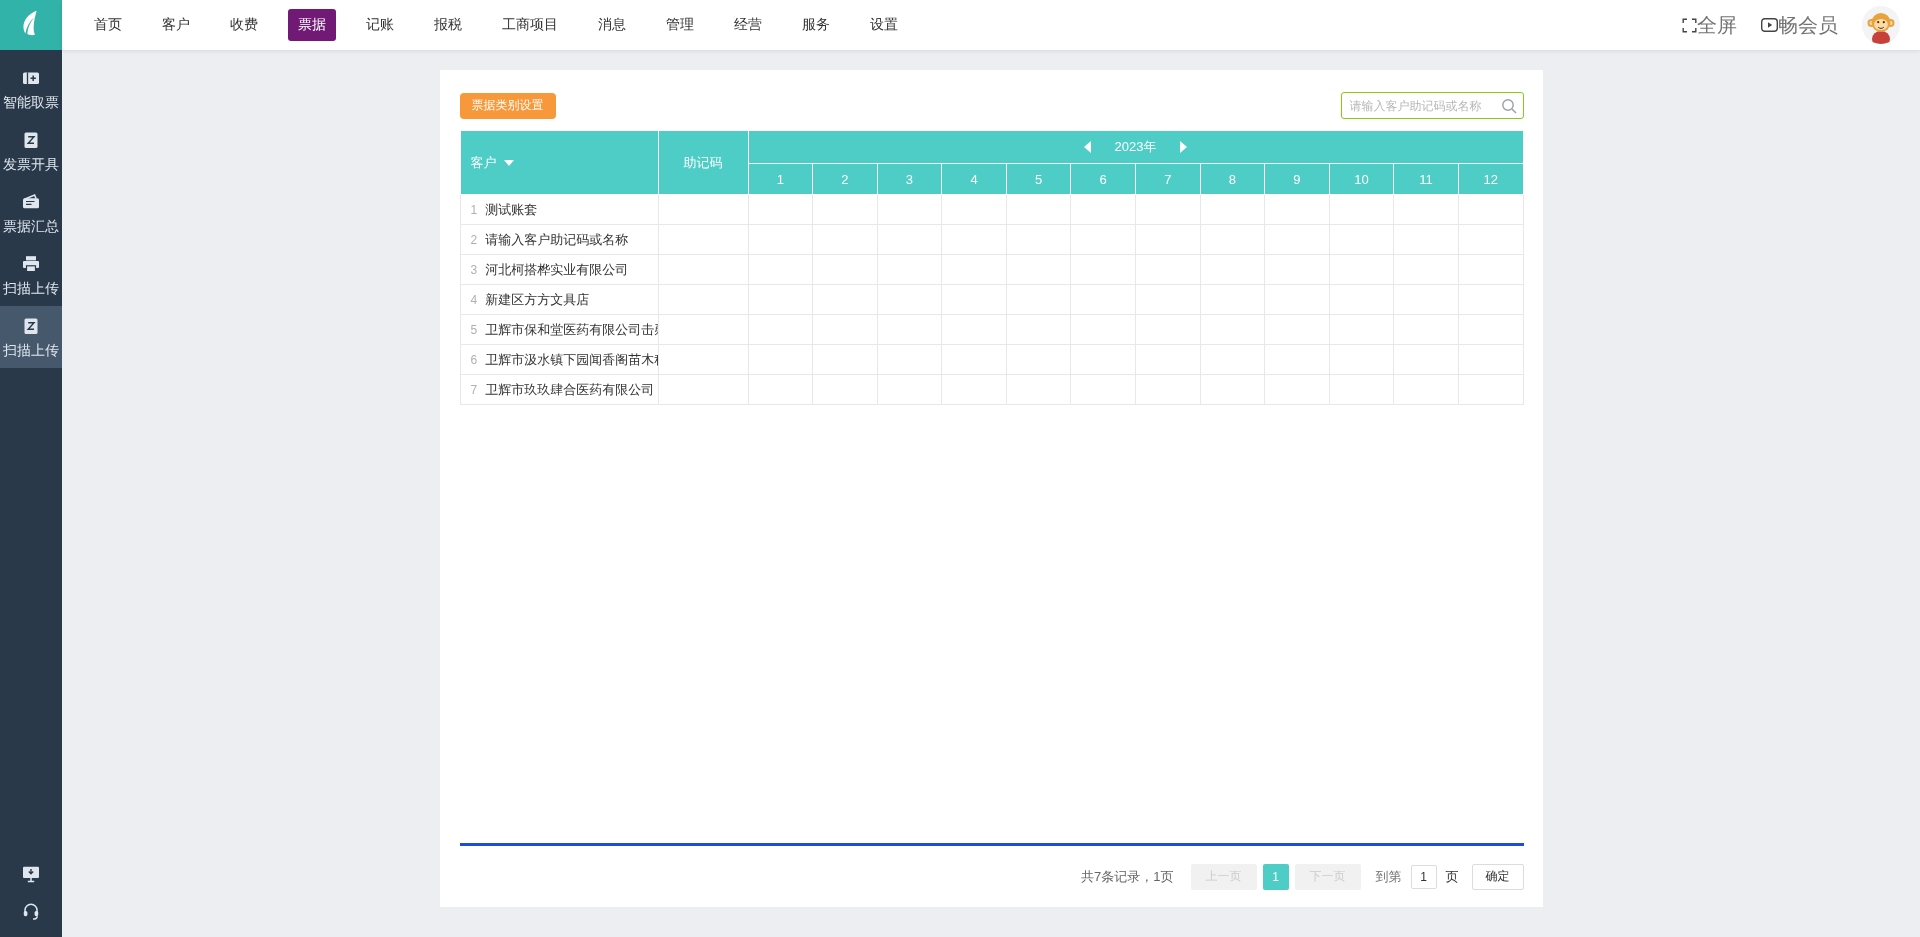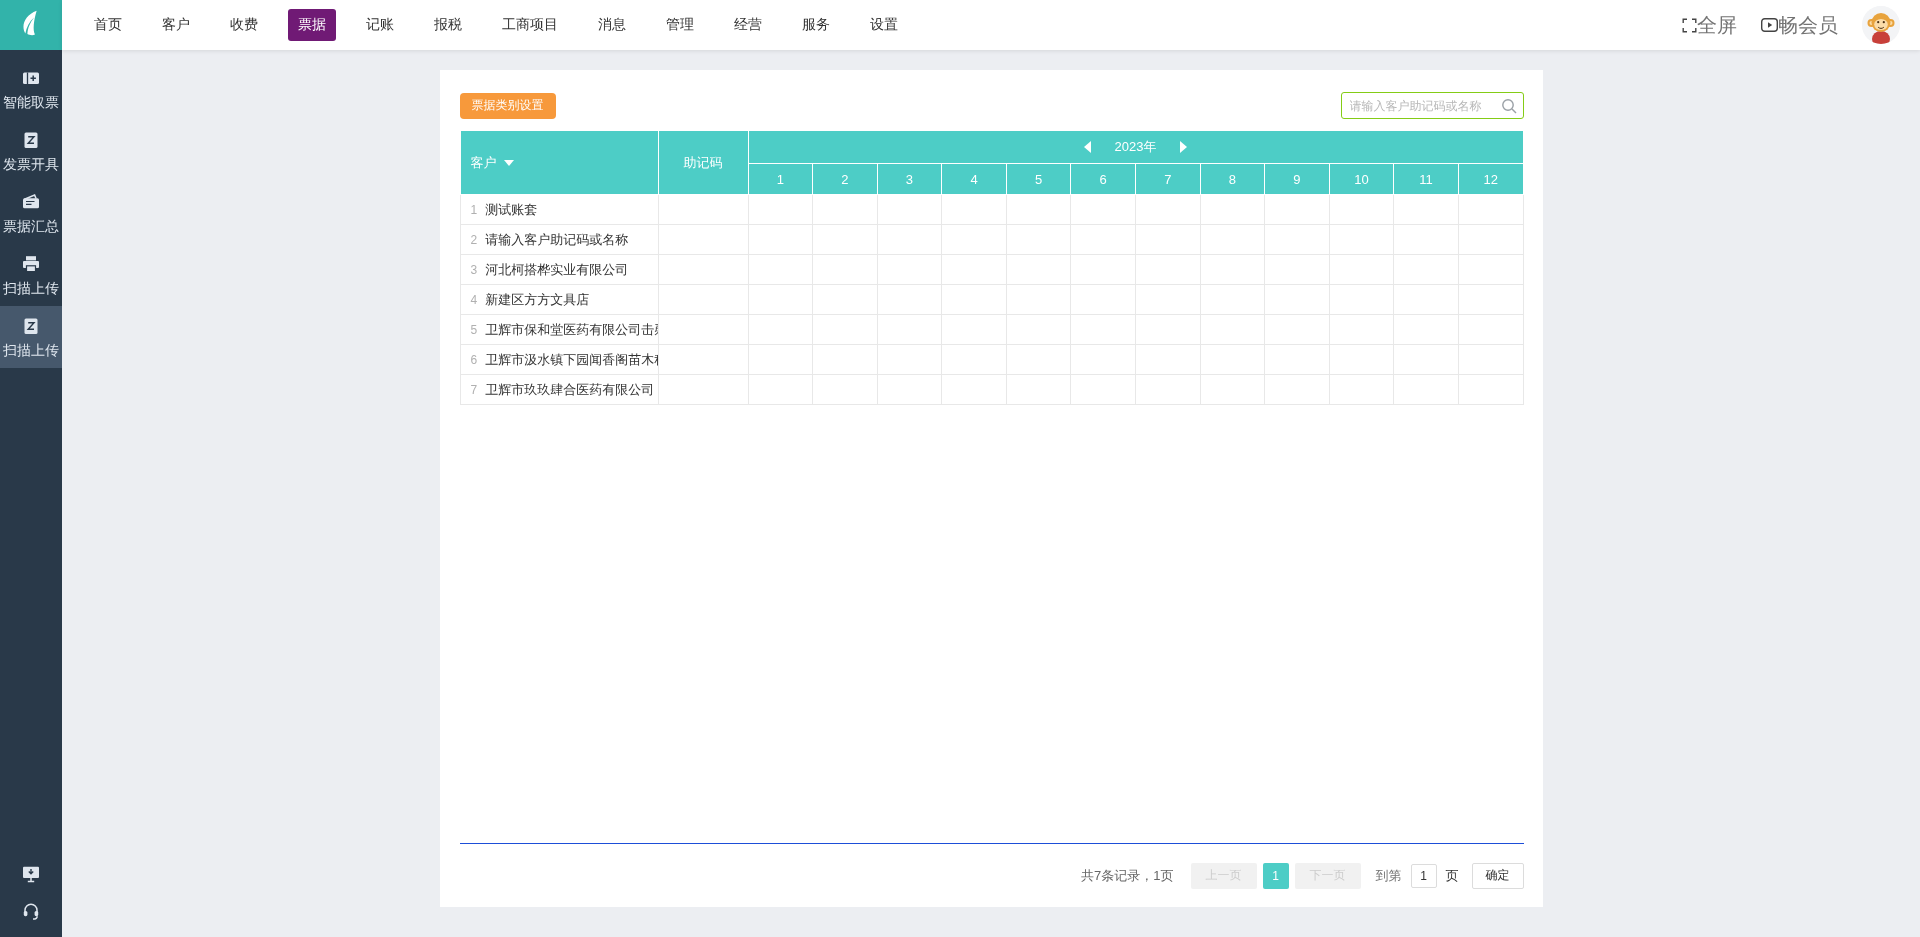--- a/index.html
+++ b/index.html
@@ -53,21 +53,21 @@
     border-left:5px solid transparent; border-right:5px solid transparent; border-top:6px solid #fff;
     vertical-align:middle; cursor:pointer; }
   .year-nav { display:flex; align-items:center; justify-content:center; gap:24px; }
   .yr-arrow { width:0; height:0; border-top:6px solid transparent; border-bottom:6px solid transparent; cursor:pointer; }
   .yr-left  { border-right:7px solid #fff; }
   .yr-right { border-left:7px solid #fff; }
   .bill-grid td { border:1px solid #e8e8e8; height:30px; font-size:13px; color:#333; background:#fff; }
   .customer-cell { text-align:left; padding:0 6px 0 10px; white-space:nowrap; overflow:hidden; }
   .row-no { color:#b0b0b0; margin-right:8px; font-size:12px; }
 
-  .card-footer { margin-top:auto; border-top:1px solid #1d4ed8; height:64px;
+  .card-footer { margin-top:auto; border-top:3px solid #1d4ed8; height:64px;
     display:flex; align-items:center; justify-content:flex-end; font-size:13px; color:#666; }
   .pg-summary { margin-right:14px; }
   .pg-btn { height:26px; padding:0 15px; background:#f1f1f1; color:#ccc; border:none; border-radius:2px;
     font-size:12px; margin:0 3px; cursor:pointer; }
   .pg-current { width:26px; height:26px; background:#4dcdc6; color:#fff; border:none; border-radius:2px;
     font-size:12px; margin:0 3px; cursor:pointer; }
   .pg-goto-label { margin-left:12px; color:#737373; }
   .pg-input { width:26px; height:24px; border:1px solid #dcdcdc; border-radius:2px; text-align:center;
     font-size:12px; color:#333; margin:0 9px; outline:none; }
   .pg-suffix { color:#333; }

